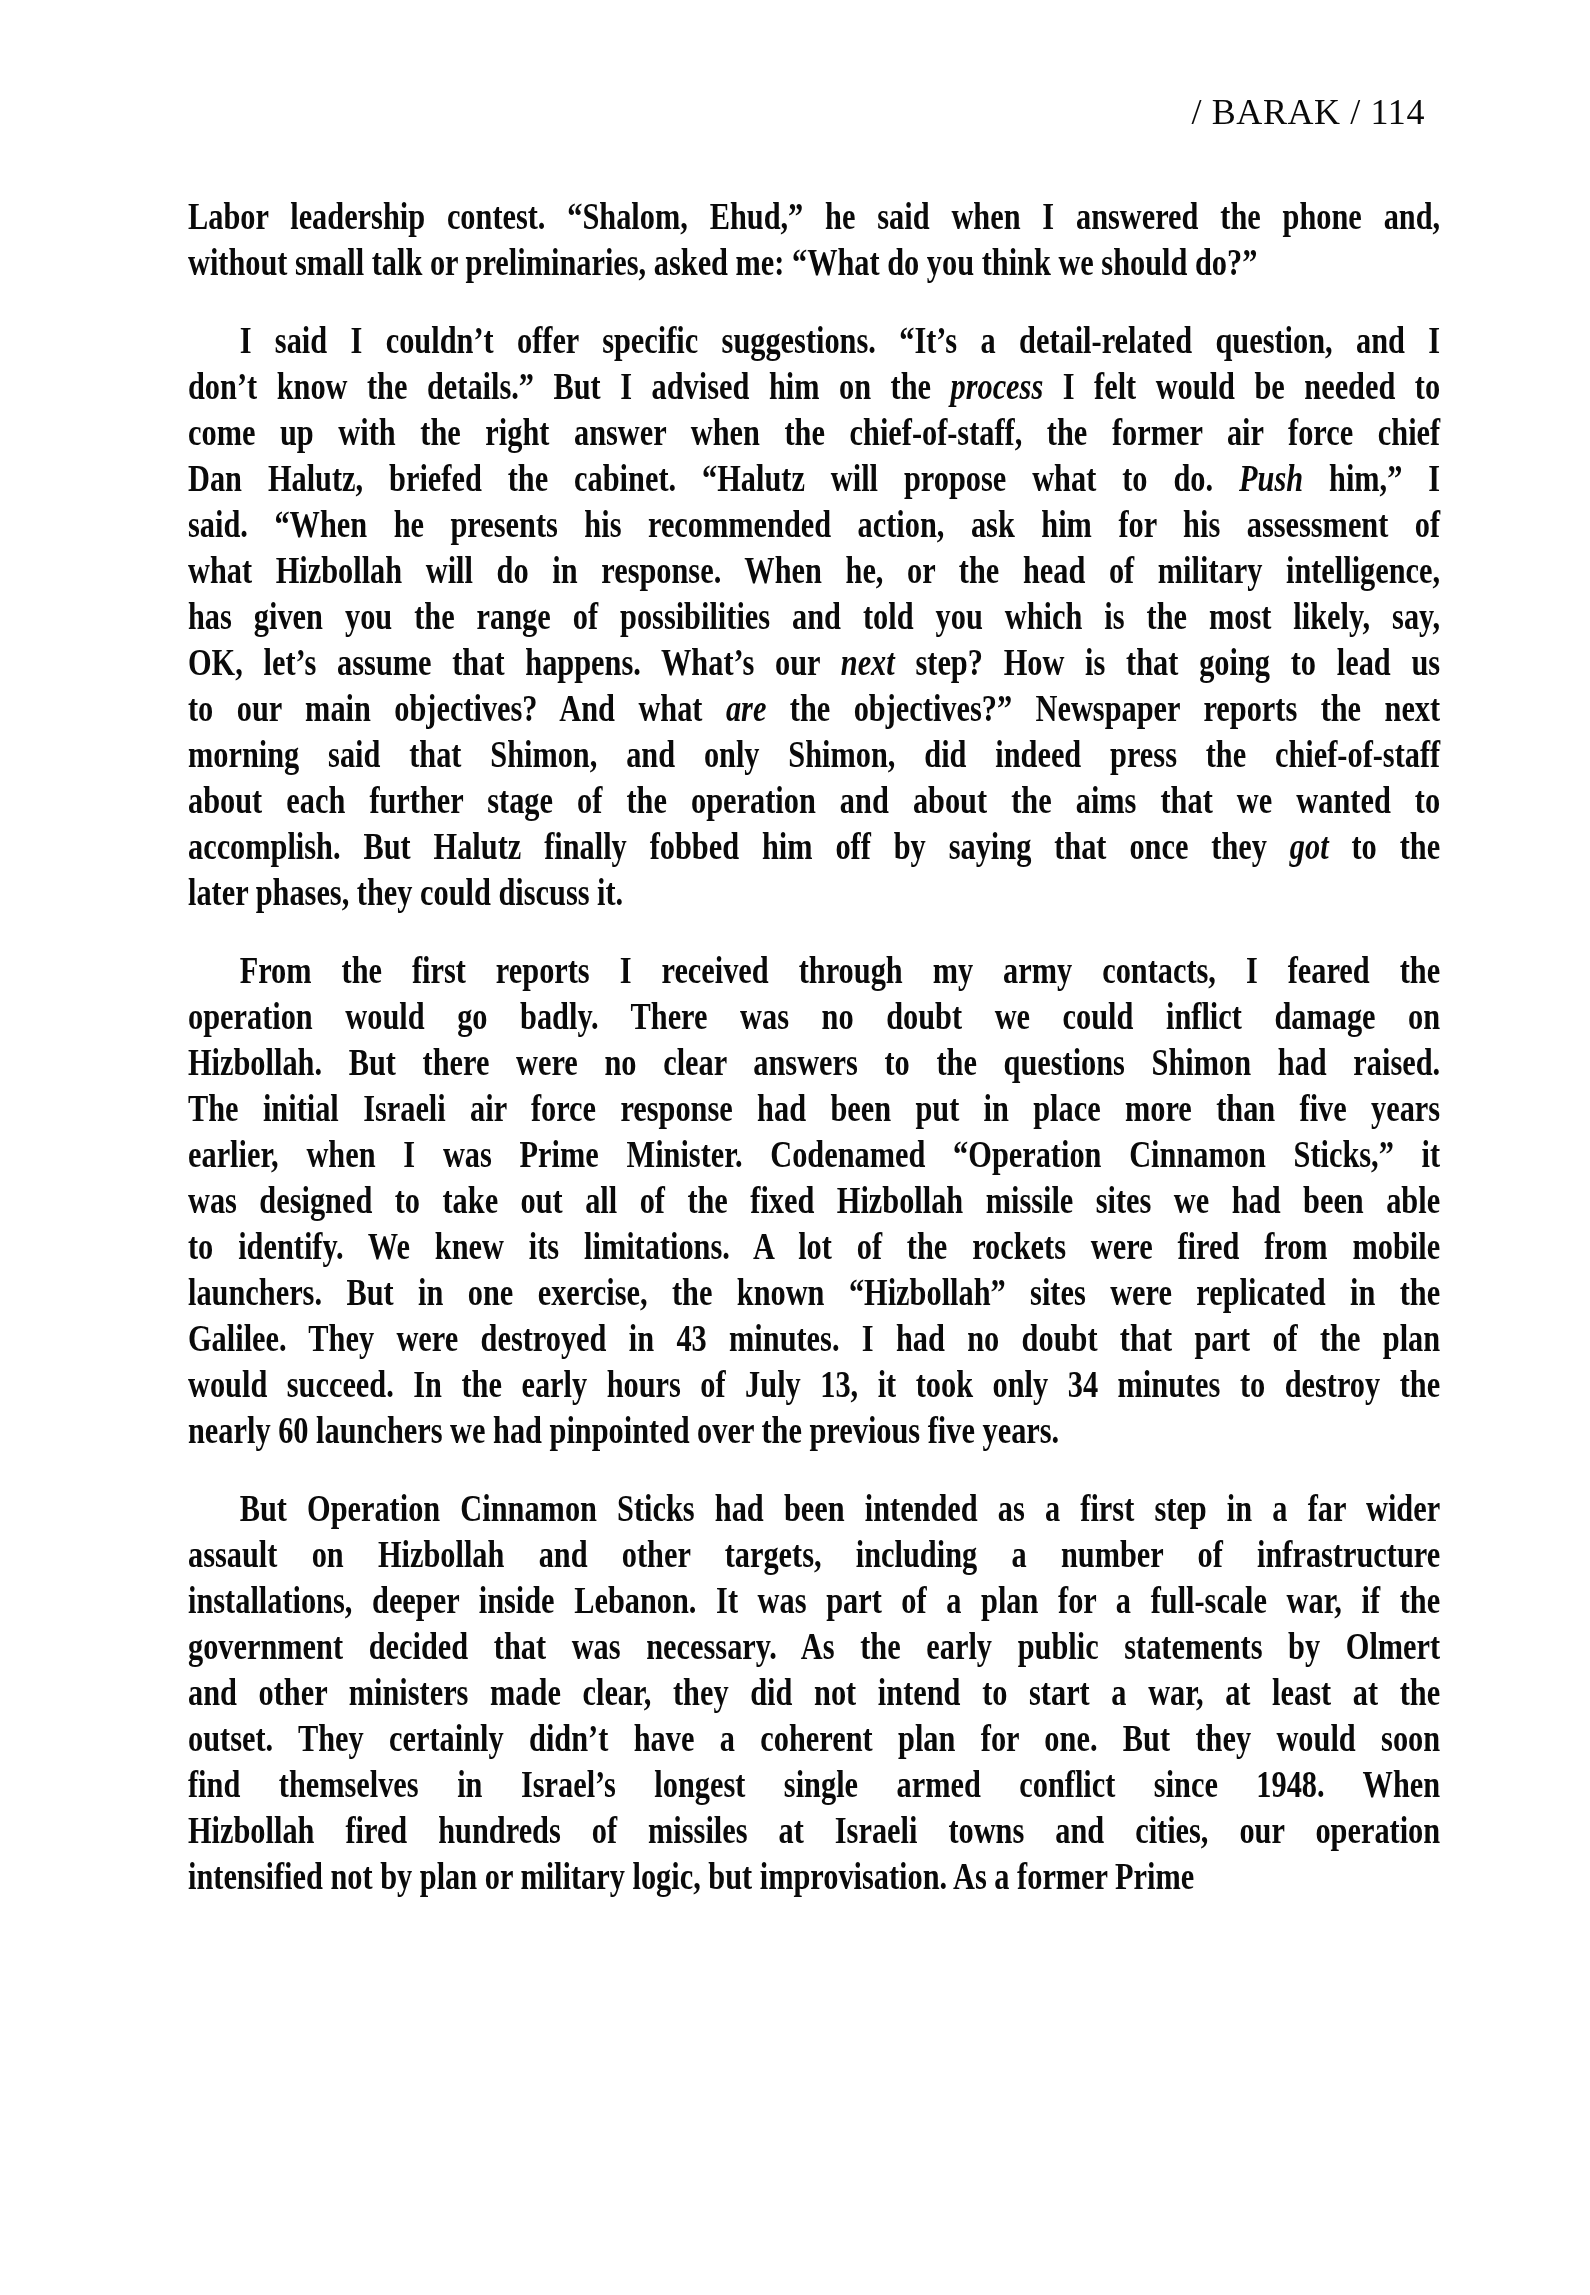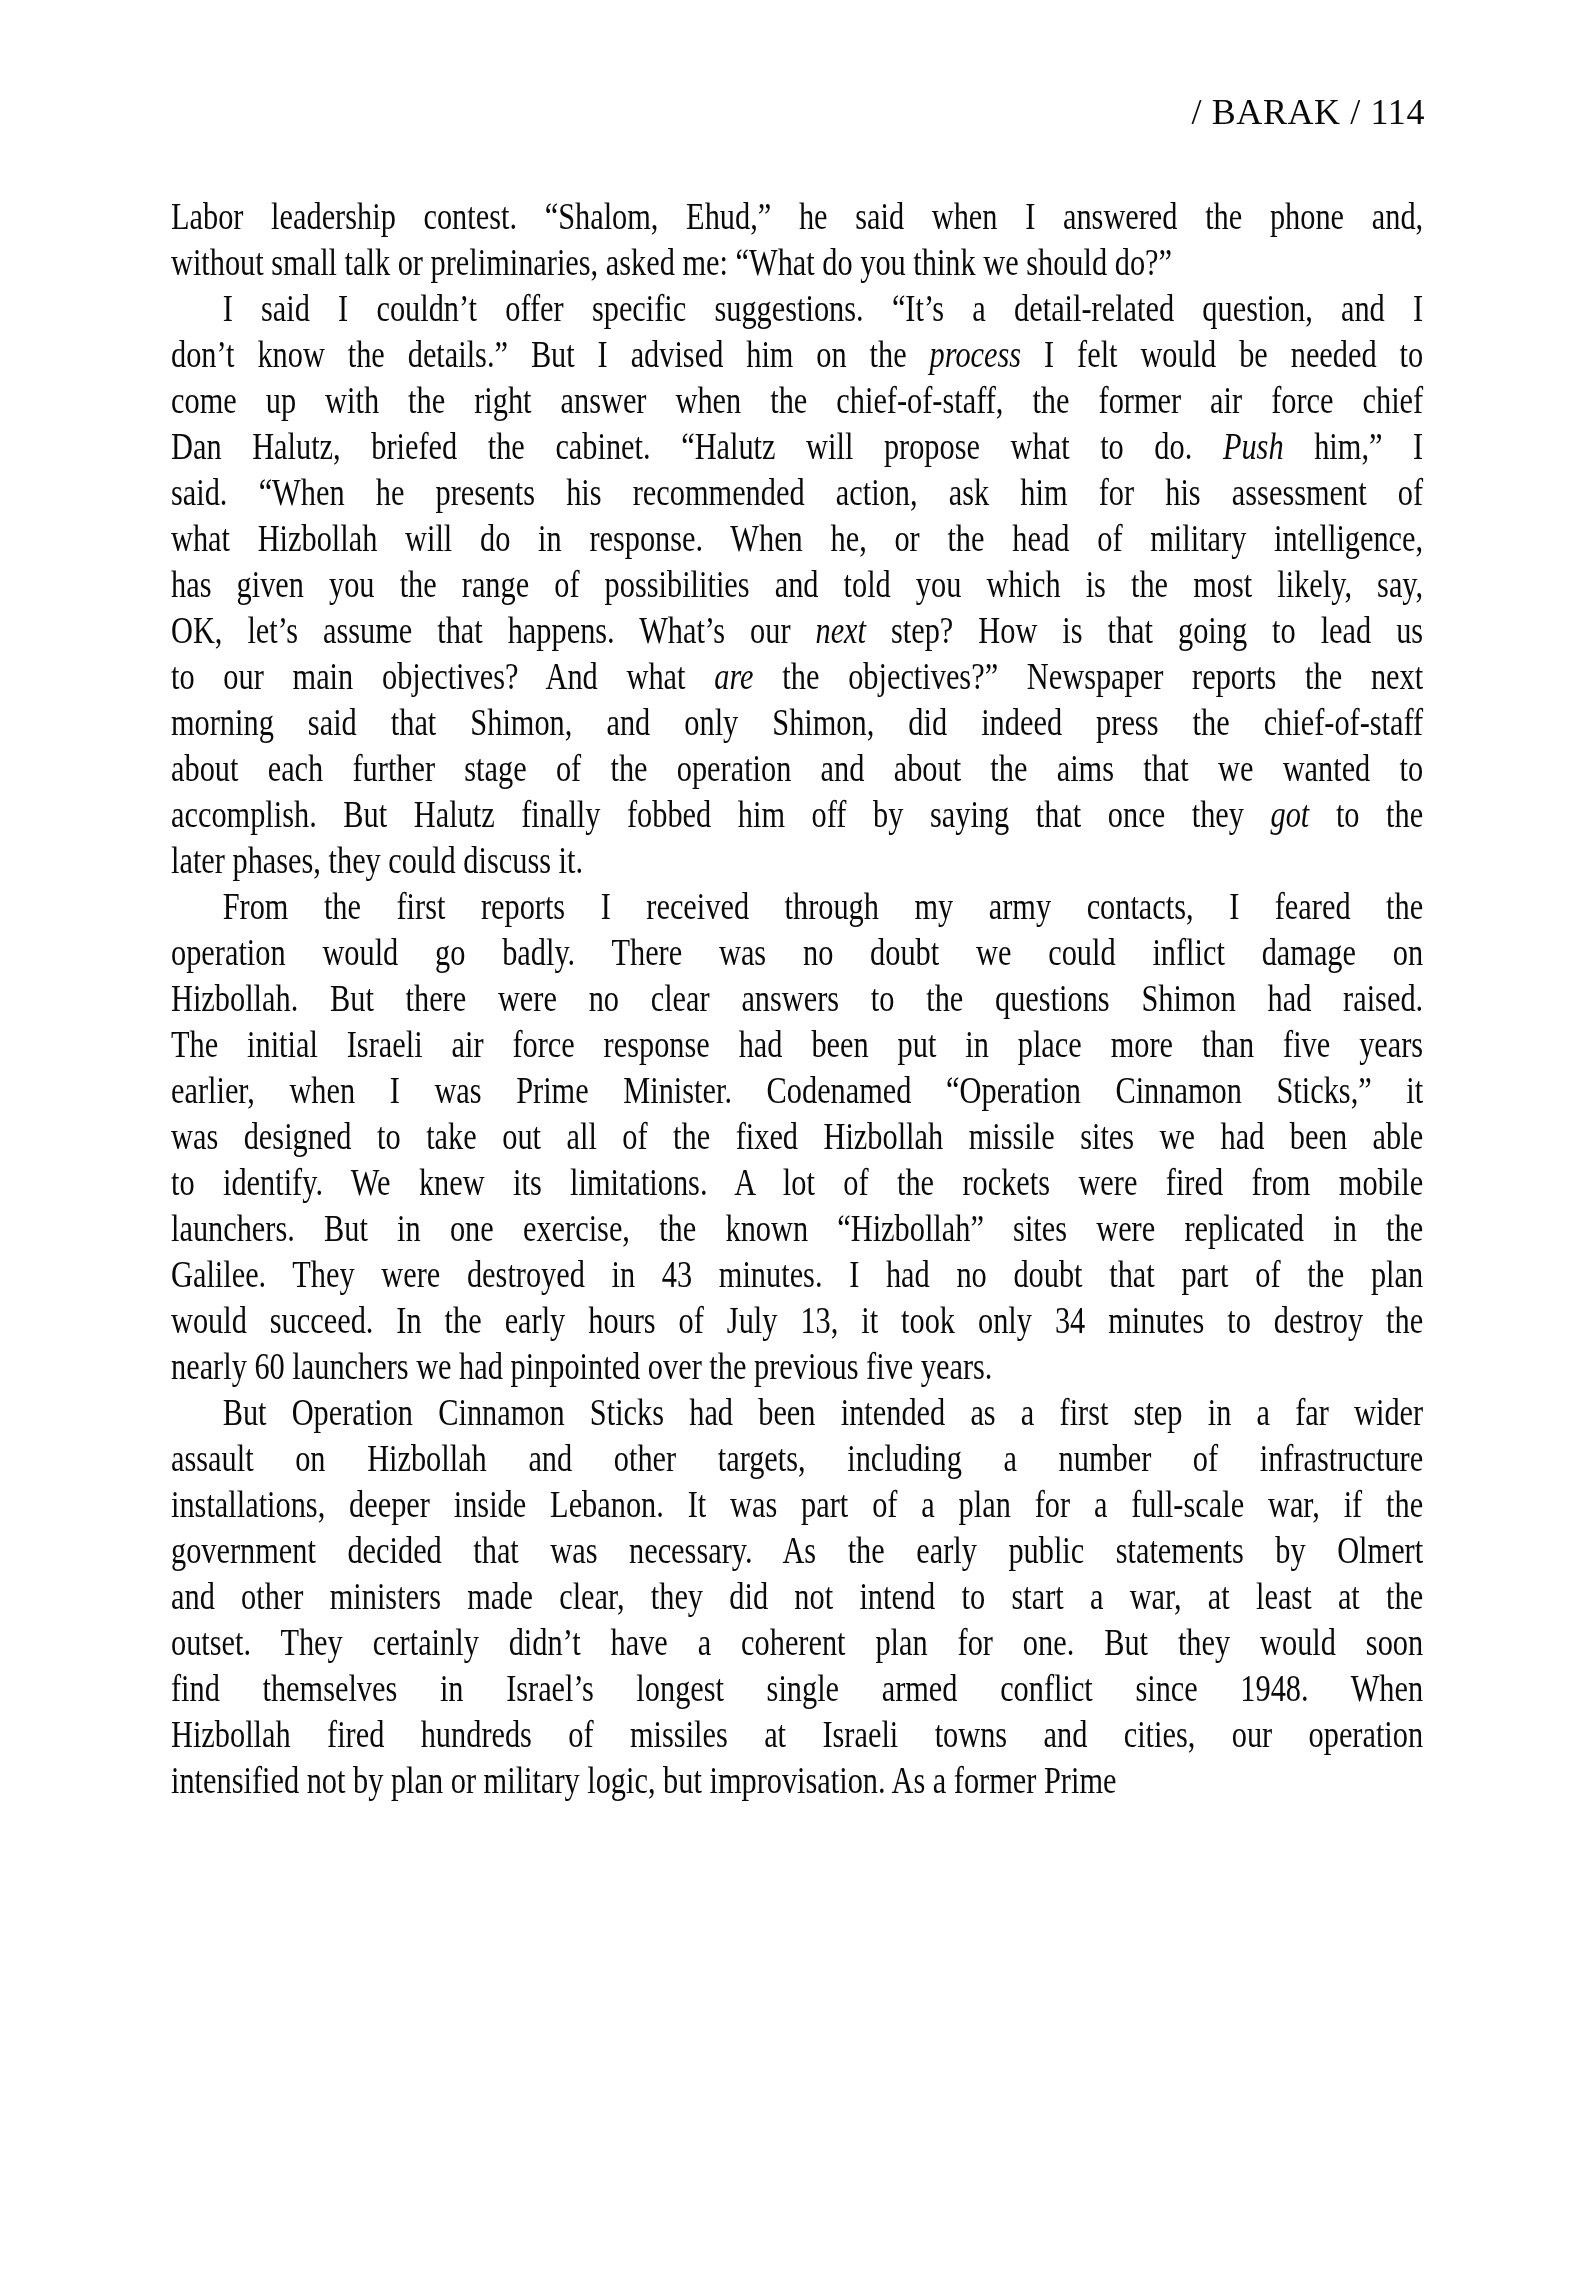--- a/index.html
+++ b/index.html
@@ -20,25 +20,27 @@
     position: absolute;
     top: 94px;
     right: 166px;
     font-size: 36px;
     line-height: 1;
     letter-spacing: 0.6px;
     white-space: nowrap;
   }
   .doc-body {
     position: absolute;
-    left: 171px;
+    left: 188px;
     top: 194px;
     width: 1253px;
+    font-weight: bold;
   }
   .paragraph + .paragraph {
+    margin-top: 32px;
   }
   .line {
     width: 1527px;               
     transform: scaleX(0.82);     
     transform-origin: 0 0;
     font-size: 37px;
     line-height: 46px;
     text-align: justify;
     text-align-last: justify;
     white-space: normal;

